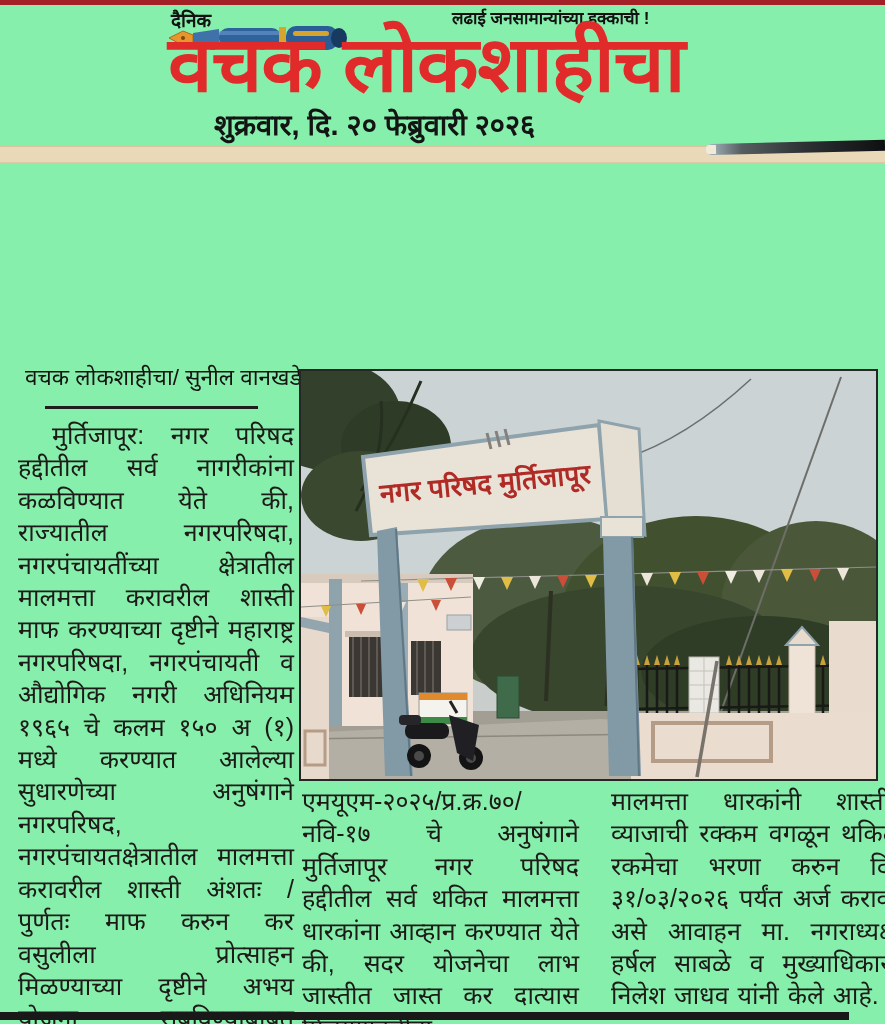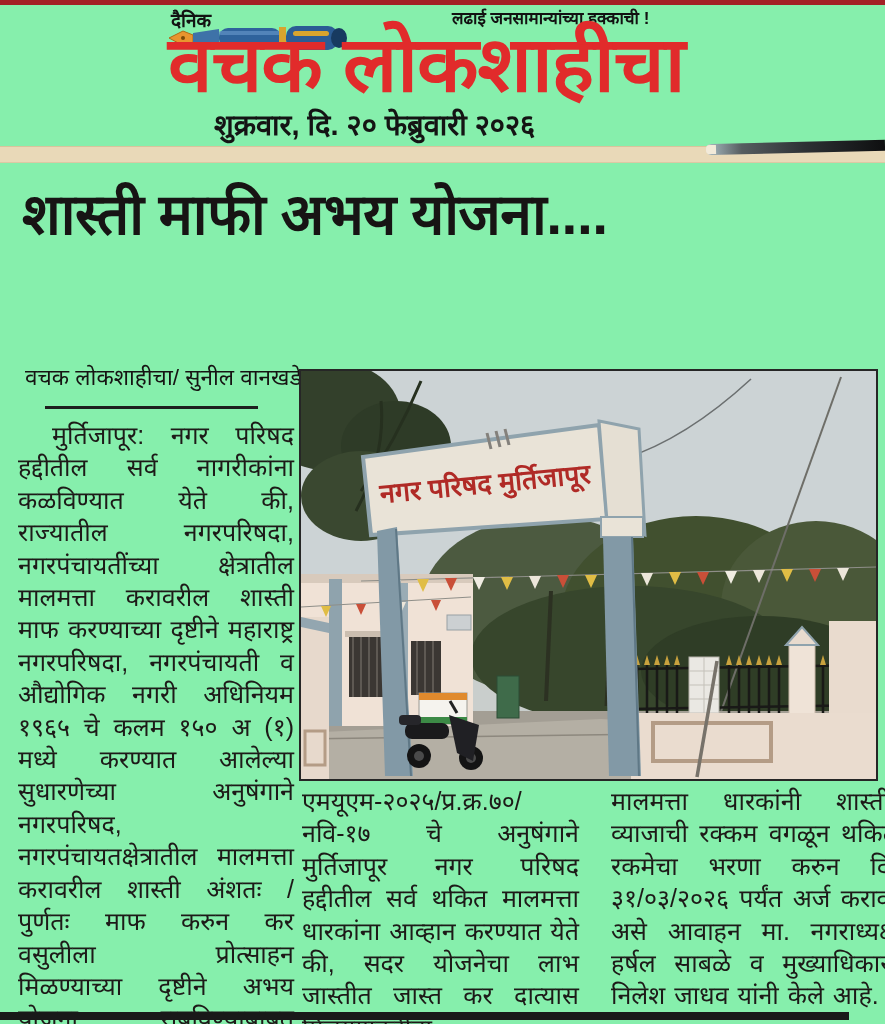--- a/index.html
+++ b/index.html
@@ -86,21 +86,20 @@
   </svg>
 
   <div class="tagline">लढाई जनसामान्यांच्या हक्काची !</div>
   <div class="masthead-title">वचक लोकशाहीचा</div>
   <div class="date-line">शुक्रवार, दि. २० फेब्रुवारी २०२६</div>
 
   <div class="cream-band"></div>
   <div class="dark-strip"></div>
 
   <div class="headline">
-    <div>शास्ती माफी अभय योजना....</div>
   </div>
 
   <div class="byline">वचक लोकशाहीचा/ सुनील वानखडे</div>
   <div class="byline-rule"></div>
 
   <div class="photo">
     <svg viewBox="0 0 575 408" preserveAspectRatio="none">
 
       <rect x="0" y="0" width="575" height="408" fill="#ccd3d5"></rect>
       <rect x="0" y="230" width="575" height="110" fill="#c7cbc6" opacity="0.6"></rect>

